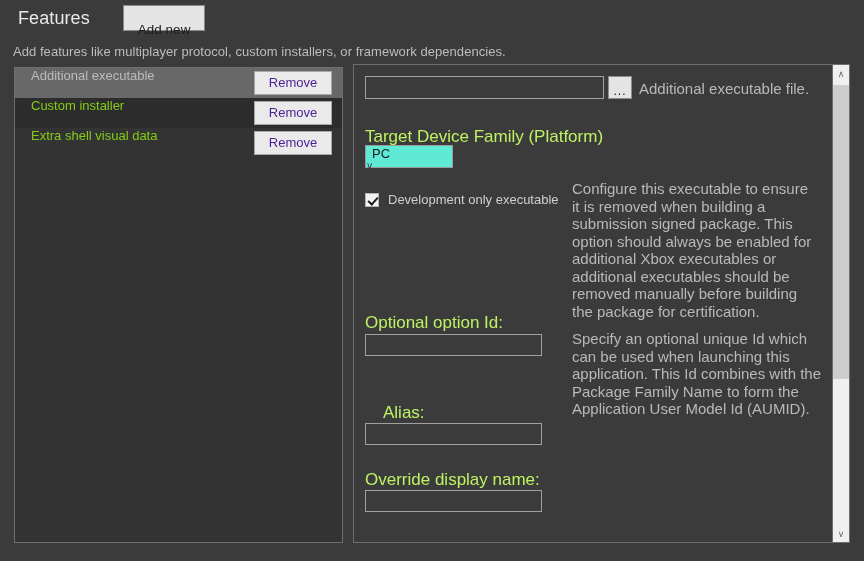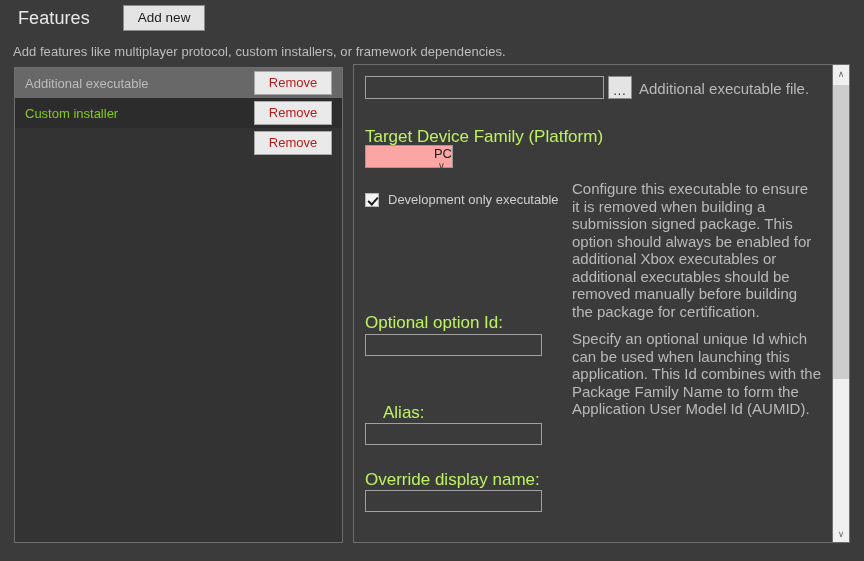--- a/index.html
+++ b/index.html
@@ -36,21 +36,21 @@
     line-height: 26px;
     letter-spacing: 0.1px;
   }
   .add-new-btn {
     margin-left: 33px;
     background: #e4e4e4;
     color: #1c1c1c;
     border: 1px solid #8a8a8a;
     font-family: "Liberation Sans", sans-serif;
     font-size: 13.5px;
-    padding: 0 14px;
+    padding: 12px 14px;
     height: 26px;
     line-height: 24px;
     cursor: pointer;
     box-sizing: border-box;
   }
   .subtitle {
     position: absolute;
     left: 13px;
     top: 44px;
     font-size: 13px;
@@ -67,22 +67,22 @@
     height: 476px;
     background: #333333;
     border: 1px solid #6e6e6e;
     box-sizing: border-box;
     overflow: hidden;
   }
   .list-item {
     position: relative;
     height: 30px;
     display: flex;
-    align-items: center;
-    padding-left: 10px;
+    align-items: flex-start;
+    padding-left: 16px;
     box-sizing: border-box;
     cursor: default;
   }
   .list-item.selected {
     background: #686868;
   }
   .list-item.hover {
     background: #2c2c2c;
   }
   .list-item-label {
@@ -93,21 +93,21 @@
   .list-item.selected .list-item-label {
     color: #bcbcbc;
   }
   .remove-btn {
     position: absolute;
     right: 10px;
     top: 3px;
     width: 78px;
     height: 24px;
     background: #eaeaea;
-    color: #b91c1c;
+    color: #4c1d95;
     border: 1px solid #a7a7a7;
     font-family: "Liberation Sans", sans-serif;
     font-size: 13px;
     line-height: 22px;
     text-align: center;
     cursor: pointer;
     box-sizing: border-box;
   }
 
   
@@ -168,25 +168,25 @@
 
   .field-label {
     position: absolute;
     font-size: 17px;
     color: #bef264;
   }
 
   
   .combo {
     position: absolute;
-    background: #fca5a5;
+    background: #5eead4;
     border: 1px solid #9a9a9a;
     box-sizing: border-box;
     display: flex;
-    align-items: flex-end;
+    align-items: flex-start;
     cursor: pointer;
     flex-direction: column;
   }
   .combo-value {
     color: #1c1c1c;
     font-size: 13px;
     padding-left: 6px;
     flex: 1;
   }
   .combo-arrow {
@@ -283,20 +283,21 @@
       <span class="list-item-label">Additional executable</span>
       <span class="remove-btn">Remove</span>
     </div>
 
     <div class="list-item hover">
       <span class="list-item-label">Custom installer</span>
       <span class="remove-btn">Remove</span>
     </div>
 
     <div class="list-item">
+      <span class="list-item-label">Extra shell visual data</span>
       <span class="remove-btn">Remove</span>
     </div>
 
   </div>
 
   <div class="detail-panel">
     <div class="detail-inner">
 
       <input class="field-input" type="text" style="left: 11px; top: 11px; width: 239px; height: 23px; position: absolute;" value="">
       <div class="browse-btn" style="left:254px; top:11px; width:24px; height:23px;">

